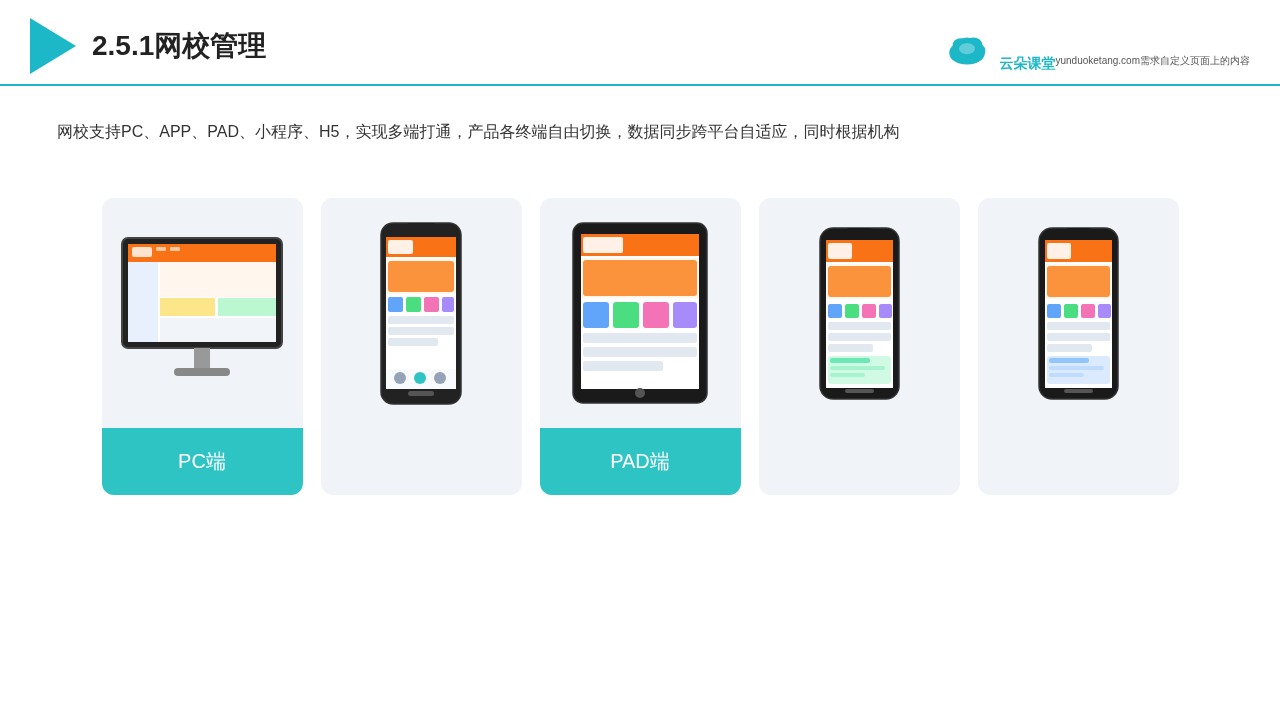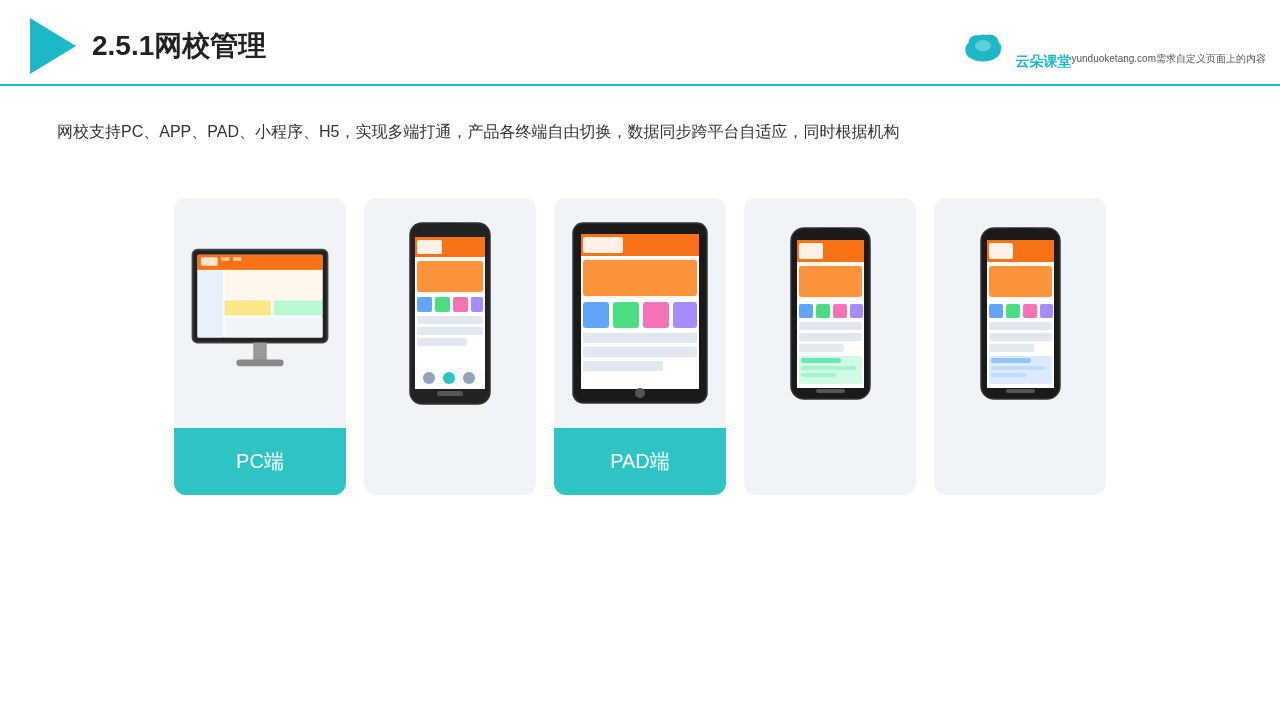--- a/index.html
+++ b/index.html
@@ -8,23 +8,23 @@
       height: 720px;
       background: #ffffff;
       font-family: 'Microsoft YaHei', 'PingFang SC', sans-serif;
       overflow: hidden;
       position: relative;
     }
 
     
     .header {
       display: flex;
-      align-items: center;
+      align-items: flex-end;
       justify-content: space-between;
-      padding: 18px 14px 10px 30px;
+      padding: 18px 30px 10px 30px;
       border-bottom: 2px solid #1db8c8;
     }
     .header-left {
       display: flex;
       align-items: center;
       gap: 16px;
     }
     .play-icon {
       width: 0;
       height: 0;
@@ -71,21 +71,21 @@
     
     .cards-container {
       display: flex;
       justify-content: center;
       gap: 18px;
       padding: 30px 60px 30px 60px;
       margin-top: 10px;
     }
 
     .card {
-      width: 172px;
+      width: 201px;
       background: #f0f4f8;
       border-radius: 12px;
       overflow: hidden;
       display: flex;
       flex-direction: column;
       align-items: center;
     }
 
     .card-image {
       width: 100%;

